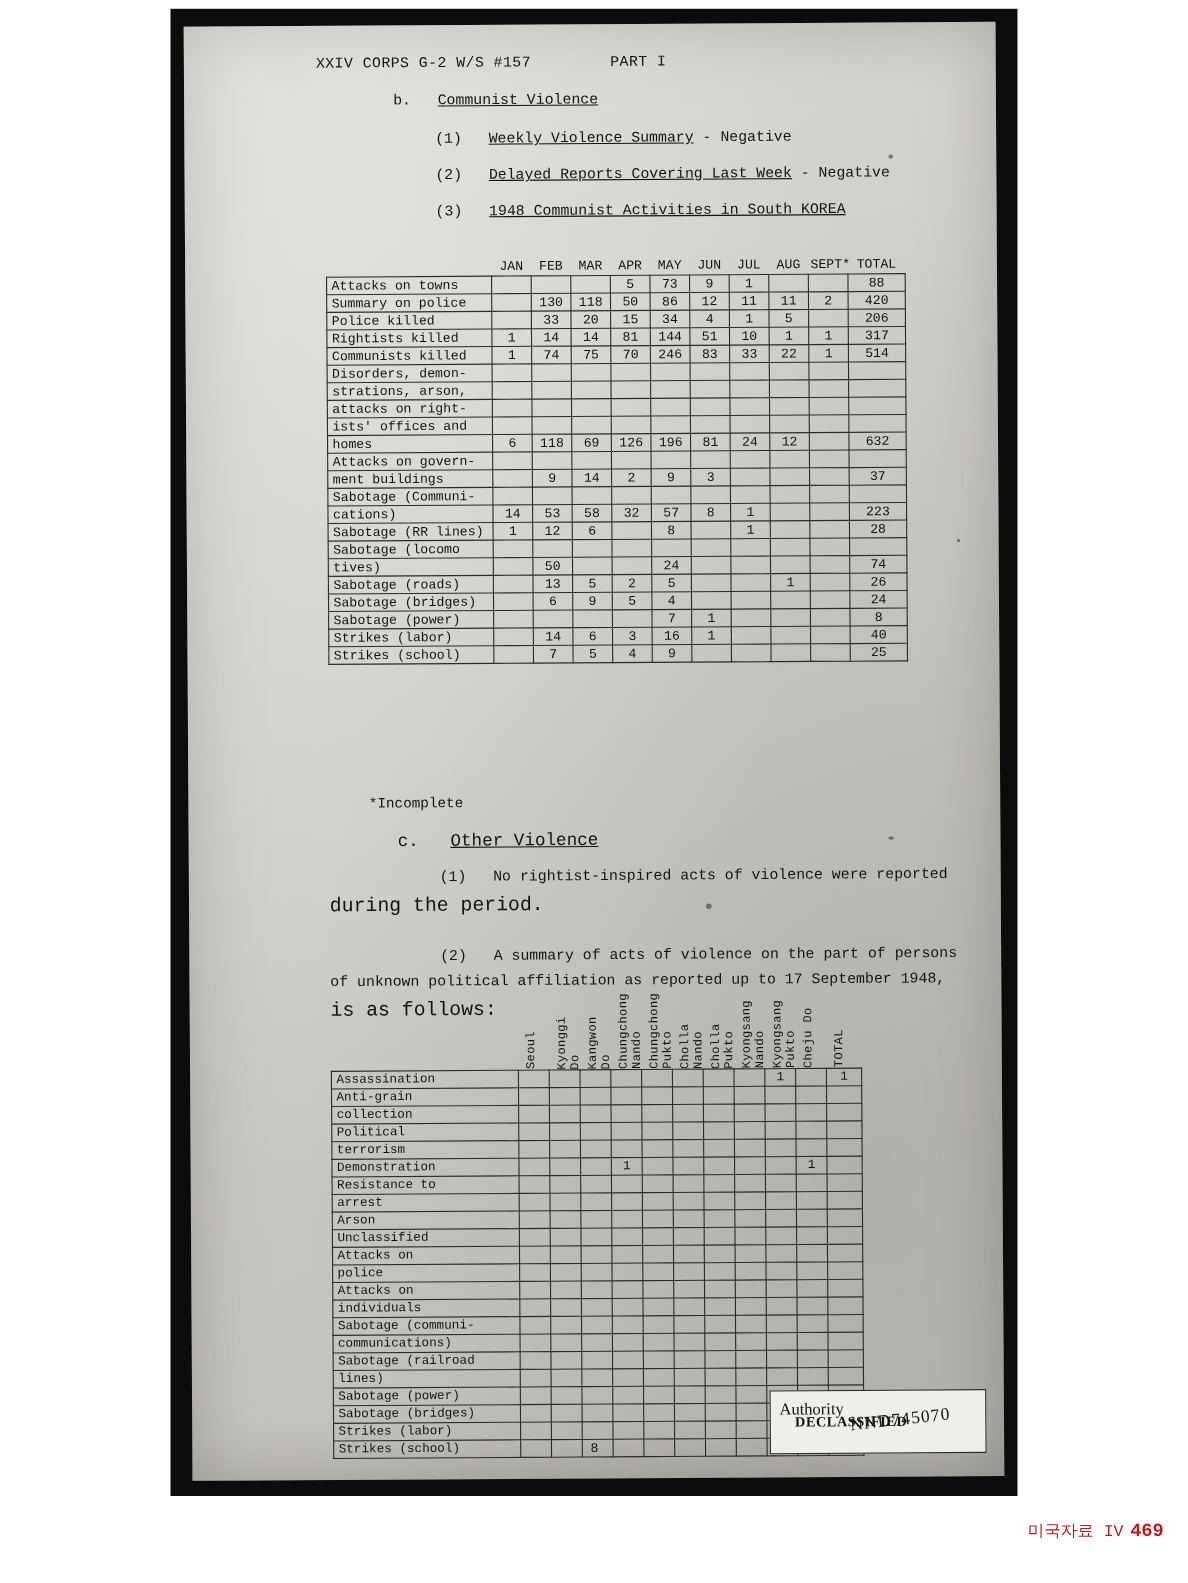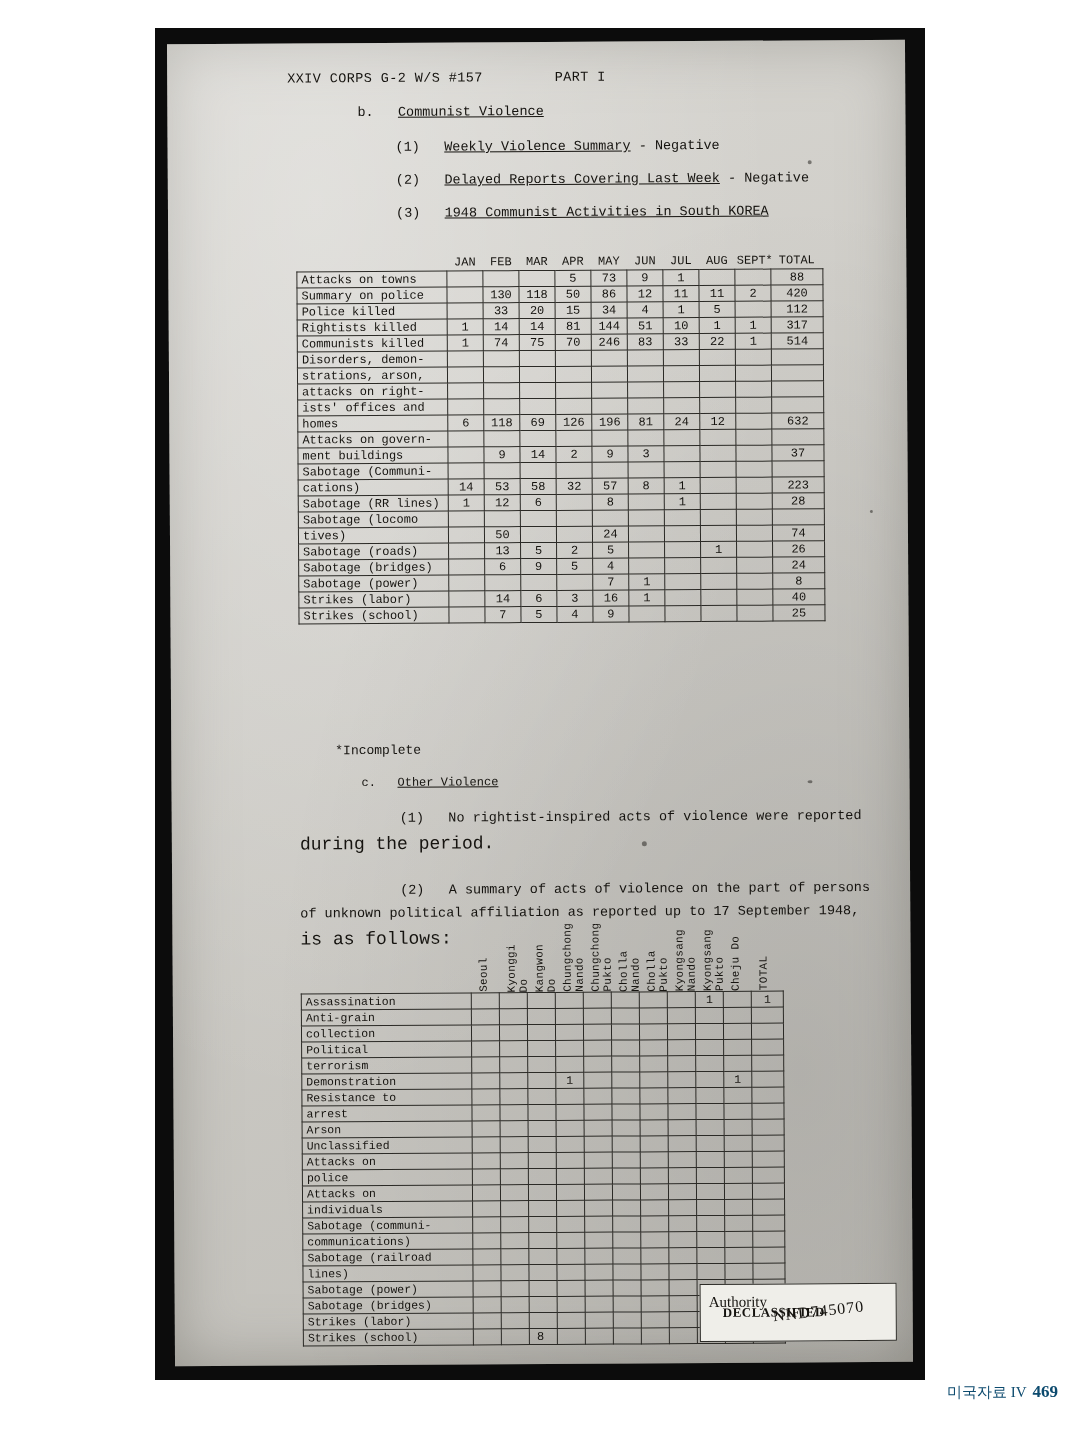--- a/index.html
+++ b/index.html
@@ -1,20 +1,20 @@
 <!DOCTYPE html>
 <html><head>
 <meta charset="utf-8">
 <style>
   html,body{margin:0;padding:0;background:#ffffff;}
   body{width:1080px;height:1439px;font-family:"Liberation Sans",sans-serif;}
   .page{position:relative;width:1080px;height:1439px;overflow:hidden;background:#fff;}
 
   
-  .photo{position:absolute;left:155px;top:8px;width:770px;height:1352px;background:#0c0c0c;margin-top:20px;}
+  .photo{position:absolute;left:155px;top:8px;width:770px;height:1352px;background:#0c0c0c;}
   .sheet{position:absolute;left:16px;top:14px;width:738px;height:1322px;background:#cfcdc7;
          box-shadow:inset 0 0 60px rgba(120,118,110,.55);
          transform:rotate(-0.35deg);}
   .grain{position:absolute;inset:0;
          background:
            radial-gradient(ellipse at 20% 12%, rgba(255,255,255,.30), rgba(255,255,255,0) 55%),
            radial-gradient(ellipse at 85% 78%, rgba(0,0,0,.10), rgba(0,0,0,0) 60%),
            linear-gradient(160deg, rgba(255,255,255,.18), rgba(0,0,0,.07));
          pointer-events:none;}
 
@@ -38,21 +38,21 @@
   .t1 th,.t1 td{border:1px solid #2b2a26;padding:0 2px;height:15px;line-height:14px;
                 text-align:center;font-weight:normal;font-family:"Liberation Mono",monospace;}
   .t1 th{border:none;height:16px;}
   .t1 td.lbl{text-align:left;padding-left:4px;white-space:nowrap;}
   .t1 col.c0{width:150px;}
   .t1 col.cx{width:36px;}
   .t1 col.ct{width:52px;}
 
   .incomplete{position:absolute;left:164px;top:700px;font-size:13px;}
 
-  .lvl-c{position:absolute;left:190px;top:733px;font-size:12px;text-align:right;}
+  .lvl-c{position:absolute;left:190px;top:733px;font-size:16px;text-align:right;}
   .p1{position:absolute;left:228px;top:768px;font-size:13.5px;}
   .p1b{position:absolute;left:128px;top:791px;font-size:18px;}
   .p2{position:absolute;left:228px;top:840px;font-size:13.5px;}
   .p2b{position:absolute;left:128px;top:863px;font-size:13.5px;}
   .p2c{position:absolute;left:128px;top:886px;font-size:18px;}
 
   
   .t2{position:absolute;left:128px;top:950px;width:480px;font-size:11.5px;}
   .t2 table{border-collapse:collapse;width:100%;table-layout:fixed;}
   .t2 td{border:1px solid #2b2a26;height:15px;line-height:14px;text-align:center;
@@ -71,22 +71,22 @@
 
   .declass{position:absolute;left:525px;top:1243px;width:195px;height:56px;background:#efeee9;
            border:1.5px solid #2b2a26;font-family:"Liberation Serif",serif;}
   .declass .d1{position:absolute;left:22px;top:20px;font-size:13px;font-weight:bold;letter-spacing:.5px;}
   .declass .d2{position:absolute;left:8px;top:9px;font-size:15px;}
   .declass .d3{position:absolute;left:72px;top:18px;font-size:16px;font-family:"Liberation Serif",serif;
                transform:rotate(-6deg);letter-spacing:1px;}
 
   .speck{position:absolute;background:#2b2a26;border-radius:50%;opacity:.55;}
 
-  .footer{position:absolute;right:22px;top:1382px;font-size:15px;color:#0c4a6e;
-          font-family:Liberation Serif, serif;}
+  .footer{position:absolute;right:22px;top:1382px;font-size:15px;color:#b91c1c;
+          font-family:Liberation Mono, monospace;}
   .footer b{font-size:17px;margin-left:6px;}
 </style>
 </head>
 <body>
 
 <div class="page">
   <div class="photo">
     <div class="sheet">
       <div class="grain"></div>
       <div class="doc">
@@ -176,21 +176,21 @@
                   <td class="lbl">Police killed</td>
                   <td></td>
                   <td>33</td>
                   <td>20</td>
                   <td>15</td>
                   <td>34</td>
                   <td>4</td>
                   <td>1</td>
                   <td>5</td>
                   <td></td>
-                  <td>112</td>
+                  <td>206</td>
                 </tr>
                 <tr>
                   <td class="lbl">Rightists killed</td>
                   <td>1</td>
                   <td>14</td>
                   <td>14</td>
                   <td>81</td>
                   <td>144</td>
                   <td>51</td>
                   <td>10</td>

